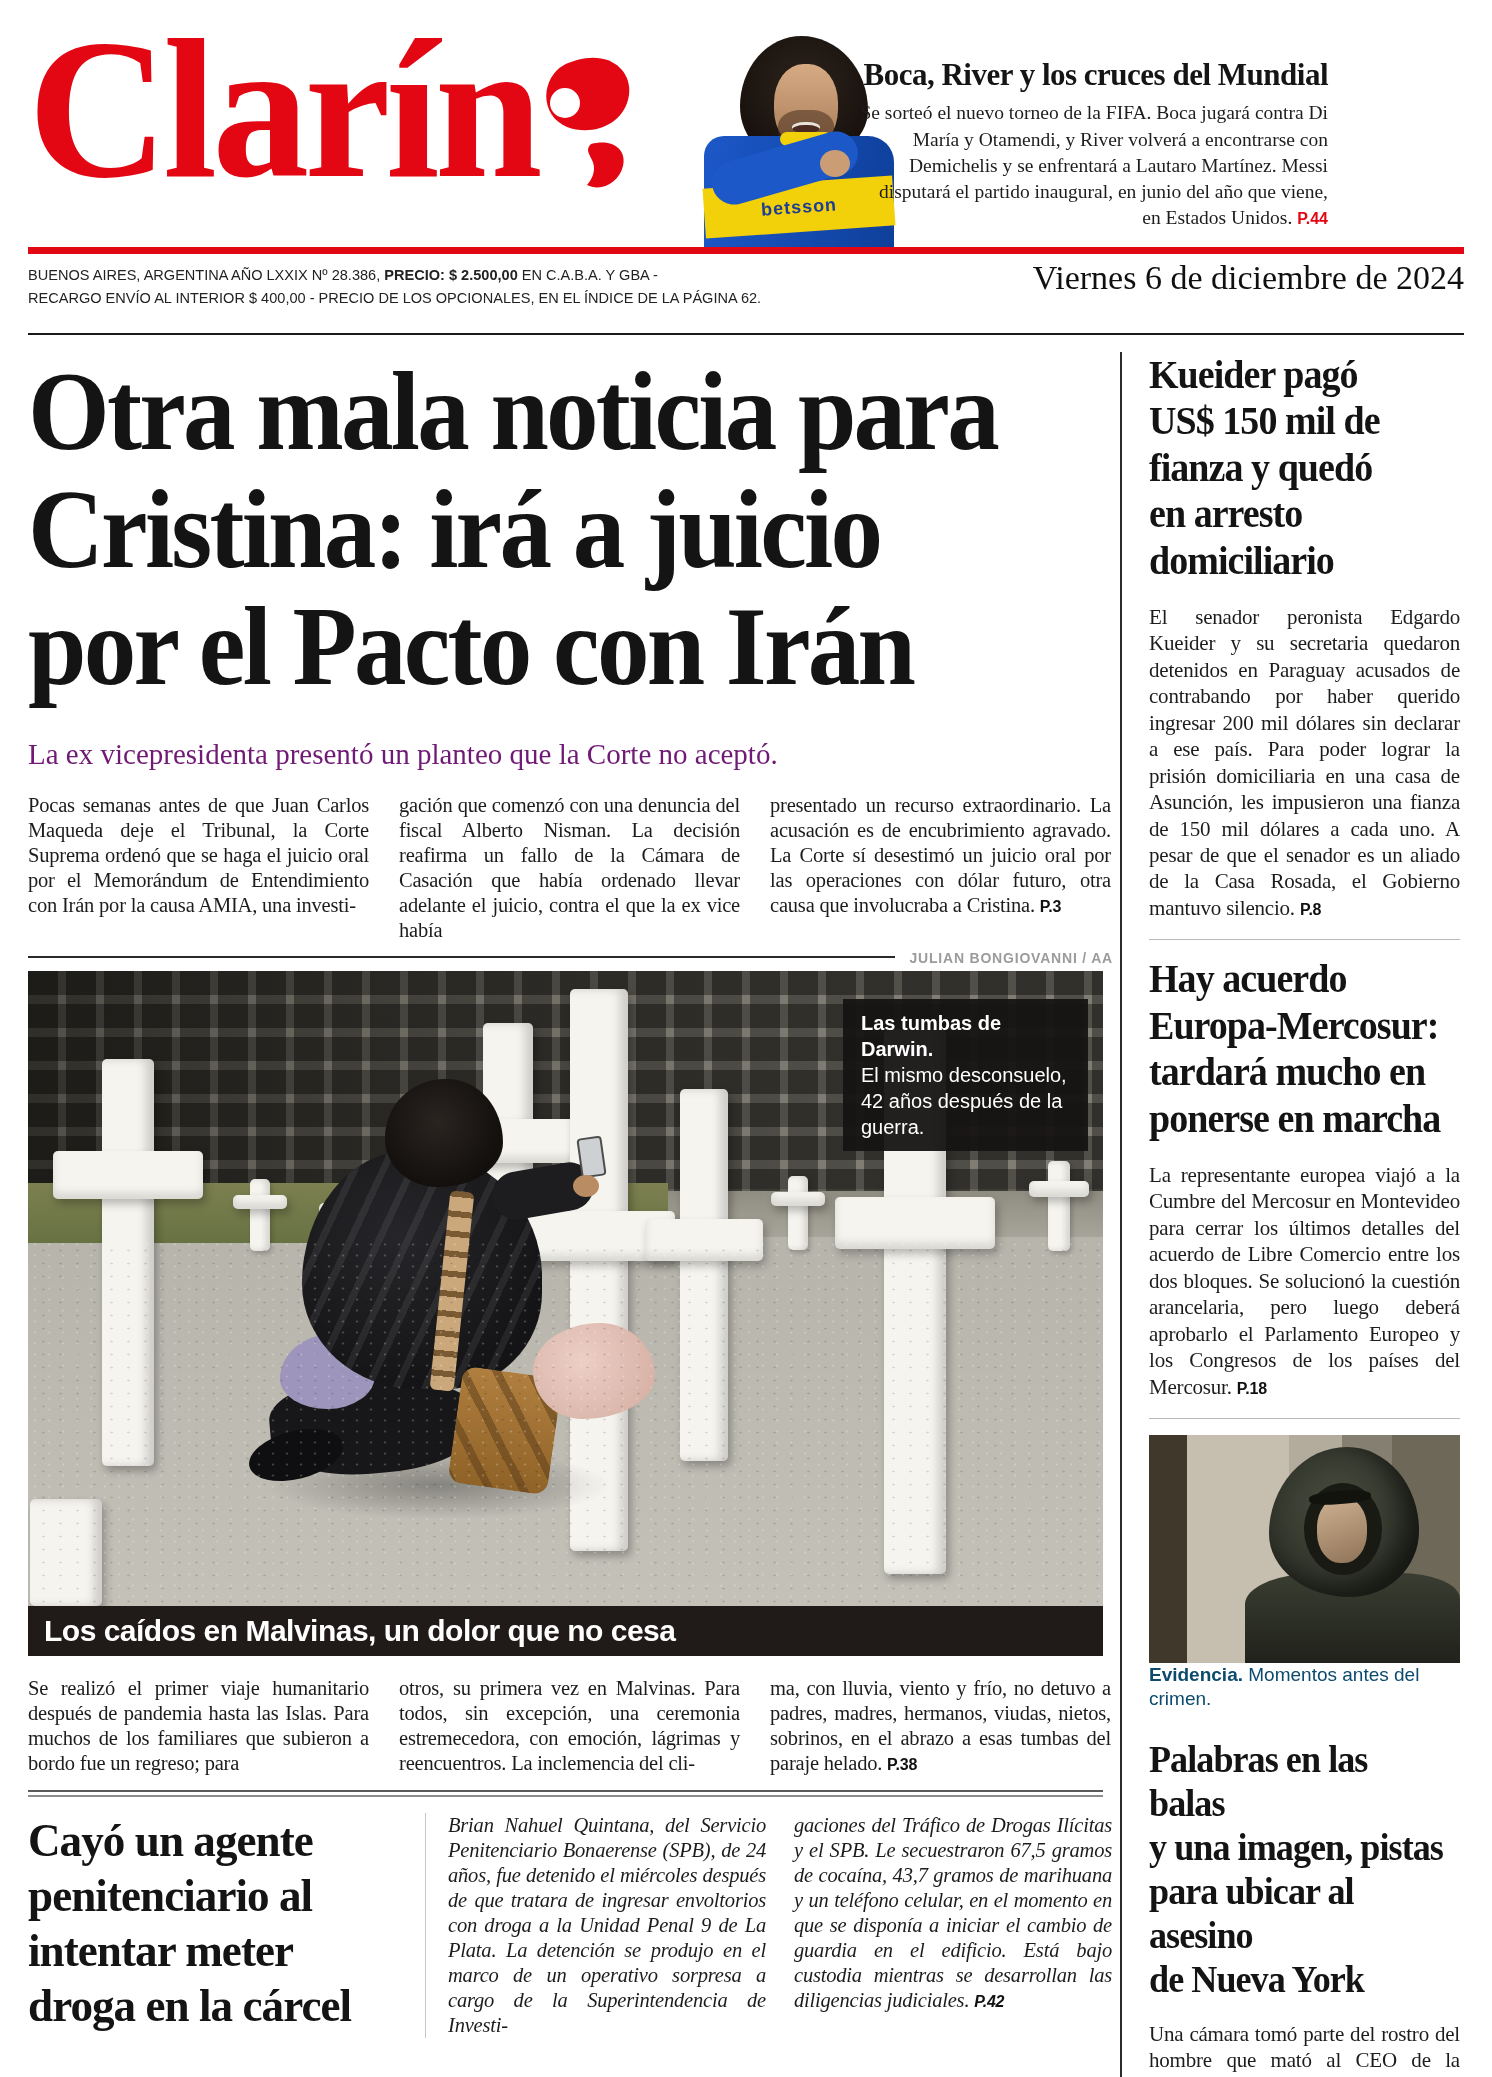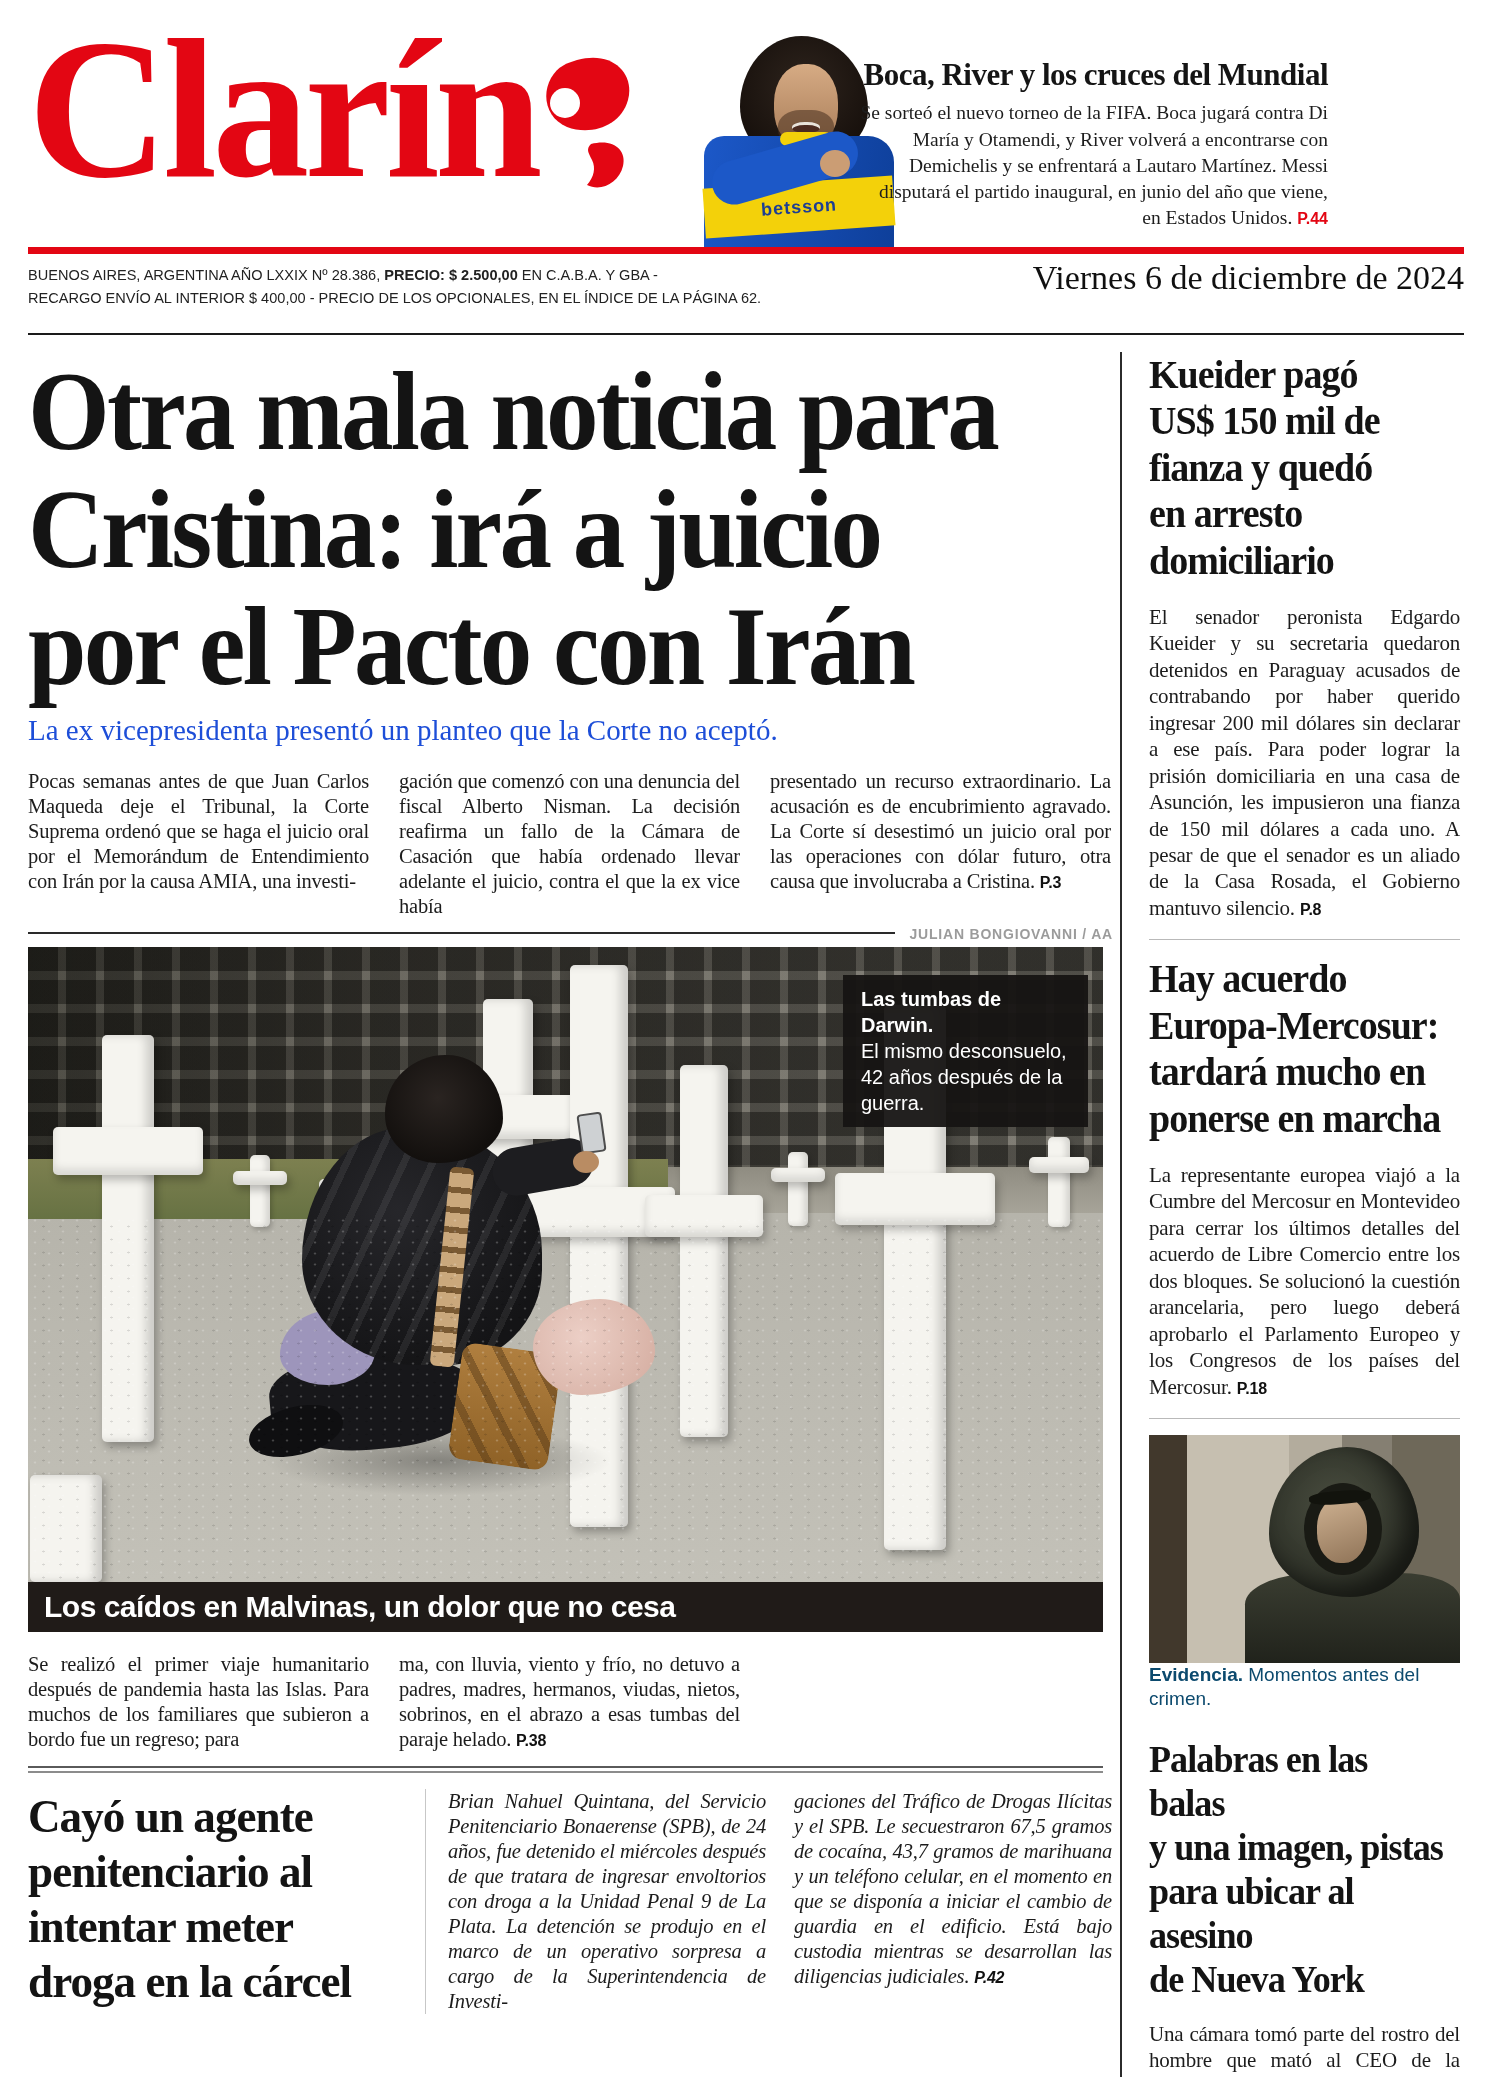--- a/index.html
+++ b/index.html
@@ -31,21 +31,21 @@
   
   .content  { position:absolute; left:28px; top:352px; width:1436px; display:flex; align-items:stretch; }
   .main-col { width:1085px; flex:0 0 1085px; }
   .sidebar  { flex:0 0 340px; width:340px; box-sizing:border-box; margin-left:7px;
               border-left:2px solid #2b2b2b; padding-left:27px; }
 
   
   .lead-head { font:700 113px/1.04 "Liberation Serif", serif; letter-spacing:-3px; color:#141414;
                transform:scaleX(.93); transform-origin:left top; }
   .hl { display:block; }
-  .subhead { margin-top:8px; font:400 29px/1.2 "Liberation Serif", serif; color:#1d4ed8; }
+  .subhead { margin-top:32px; font:400 29px/1.2 "Liberation Serif", serif; color:#701a75; }
   .cols3 { display:flex; gap:30px; margin-top:22px; }
   .bcol  { width:341px; font:400 20.5px/1.22 "Liberation Serif", serif; text-align:justify;
            hyphens:auto; letter-spacing:-0.2px; color:#1c1c1c; }
 
   
   .photo-block { margin-top:8px; }
   .credit-row  { display:flex; align-items:flex-end; }
   .credit-rule { flex:1; border-top:2px solid #2a2a2a; margin:0 14px 7px 0; }
   .credit { font:700 14px/1 "Liberation Sans", sans-serif; color:#9b9b9b; letter-spacing:.8px; }
 
@@ -291,20 +291,21 @@
           </div>
         </div>
 
         <div class="caption-bar">
           <span>Los caídos en Malvinas, un dolor que no cesa</span>
         </div>
       </div>
 
       <div class="cols3 malvinas-cols">
         <div class="bcol">Se realizó el primer viaje humanitario después de pandemia hasta las Islas. Para muchos de los familiares que subieron a bordo fue un regreso; para</div>
+        <div class="bcol">otros, su primera vez en Malvinas. Para todos, sin excepción, una ceremonia estremecedora, con emoción, lágrimas y reencuentros. La inclemencia del cli-</div>
         <div class="bcol">
           <span>ma, con lluvia, viento y frío, no detuvo a padres, madres, hermanos, viudas, nietos, sobrinos, en el abrazo a esas tumbas del paraje helado. </span><span class="ref">P.38</span>
         </div>
       </div>
 
       <div class="double-rule"></div>
 
       <div class="prison">
         <div class="prison-head">
           <span class="hl">Cayó un agente</span>

